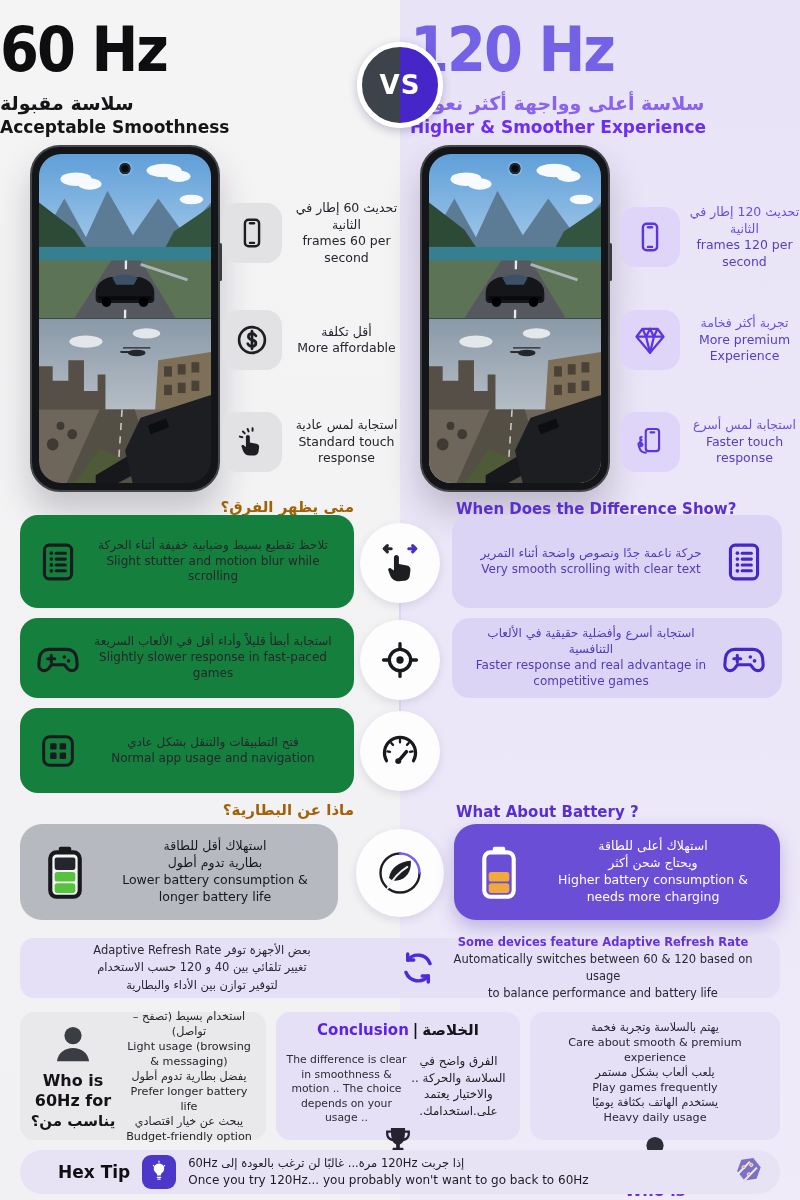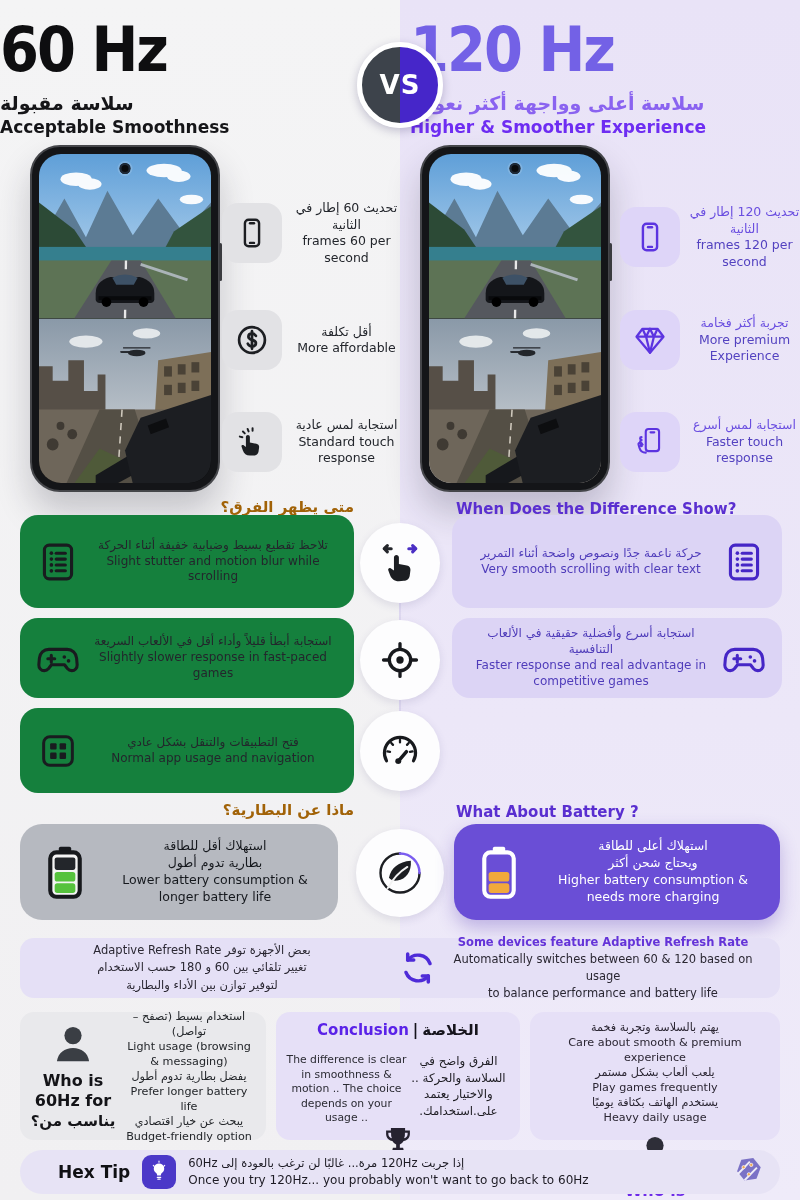--- a/index.html
+++ b/index.html
@@ -525,21 +525,21 @@
     <div class="btxt">
       <span class="ar" lang="ar">استهلاك أعلى للطاقة</span>
       <span class="ar" lang="ar">ويحتاج شحن أكثر</span>
       <span class="en">Higher battery consumption &amp; needs more charging</span>
     </div>
   </div>
 
   <div class="adaptive">
     <div class="ad-ar" lang="ar">
       <span>بعض الأجهزة توفر Adaptive Refresh Rate</span><br>
-      <span>تغيير تلقائي بين 60 و 180 حسب الاستخدام</span><br>
+      <span>تغيير تلقائي بين 40 و 120 حسب الاستخدام</span><br>
       <span>لتوفير توازن بين الأداء والبطارية</span>
     </div>
     <div class="ad-icon" style="color:#4e2bd8;">
       <svg class="ic" width="38" height="38">
           <use href="#i-refresh"></use>
         </svg>
     </div>
     <div class="ad-en">
       <span class="t1">Some devices feature Adaptive Refresh Rate</span>
       <span>Automatically switches between 60 &amp; 120 based on usage</span><br>

